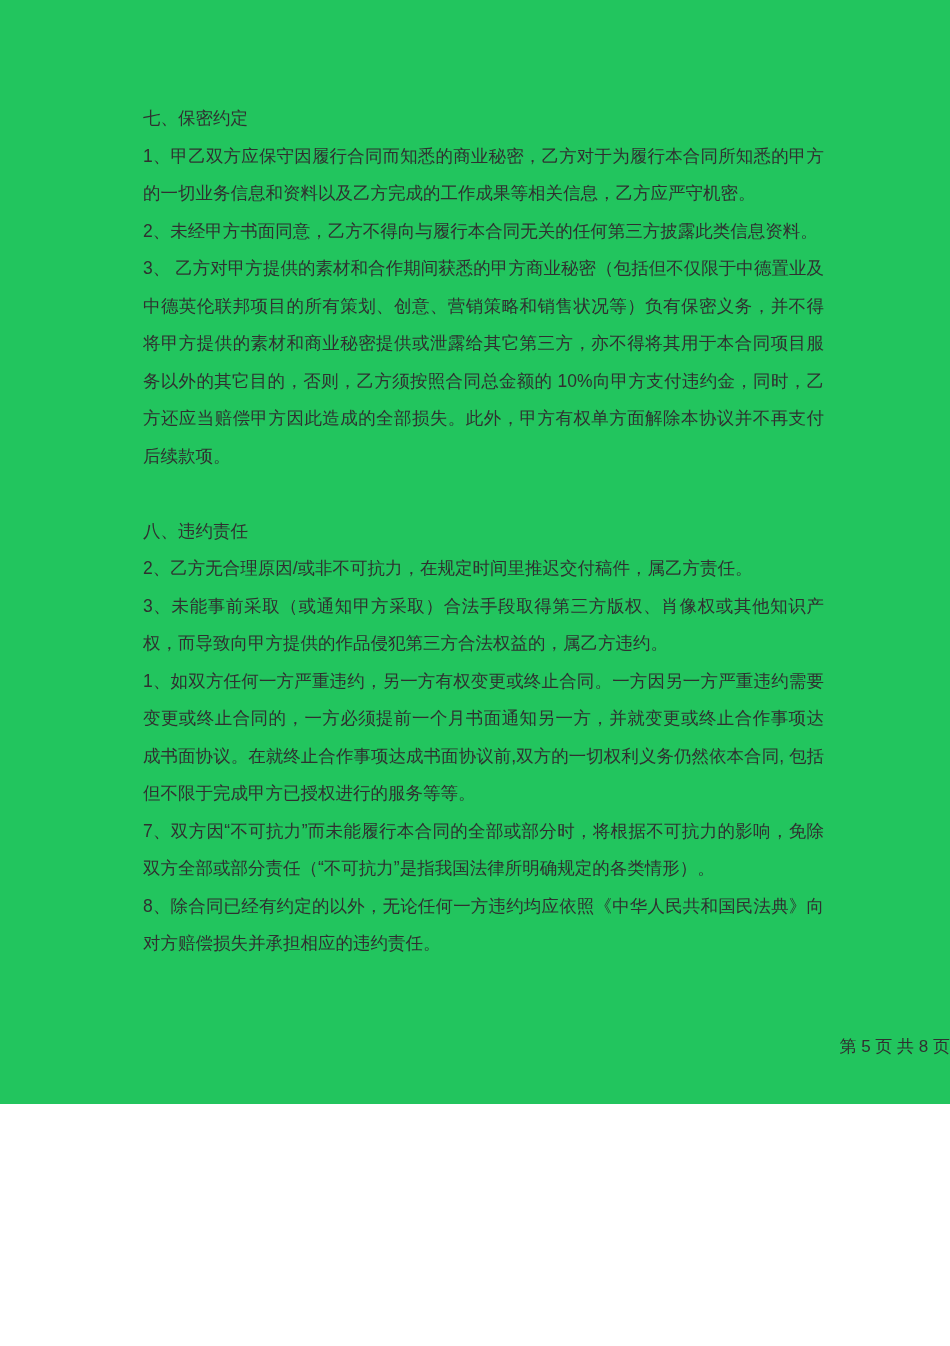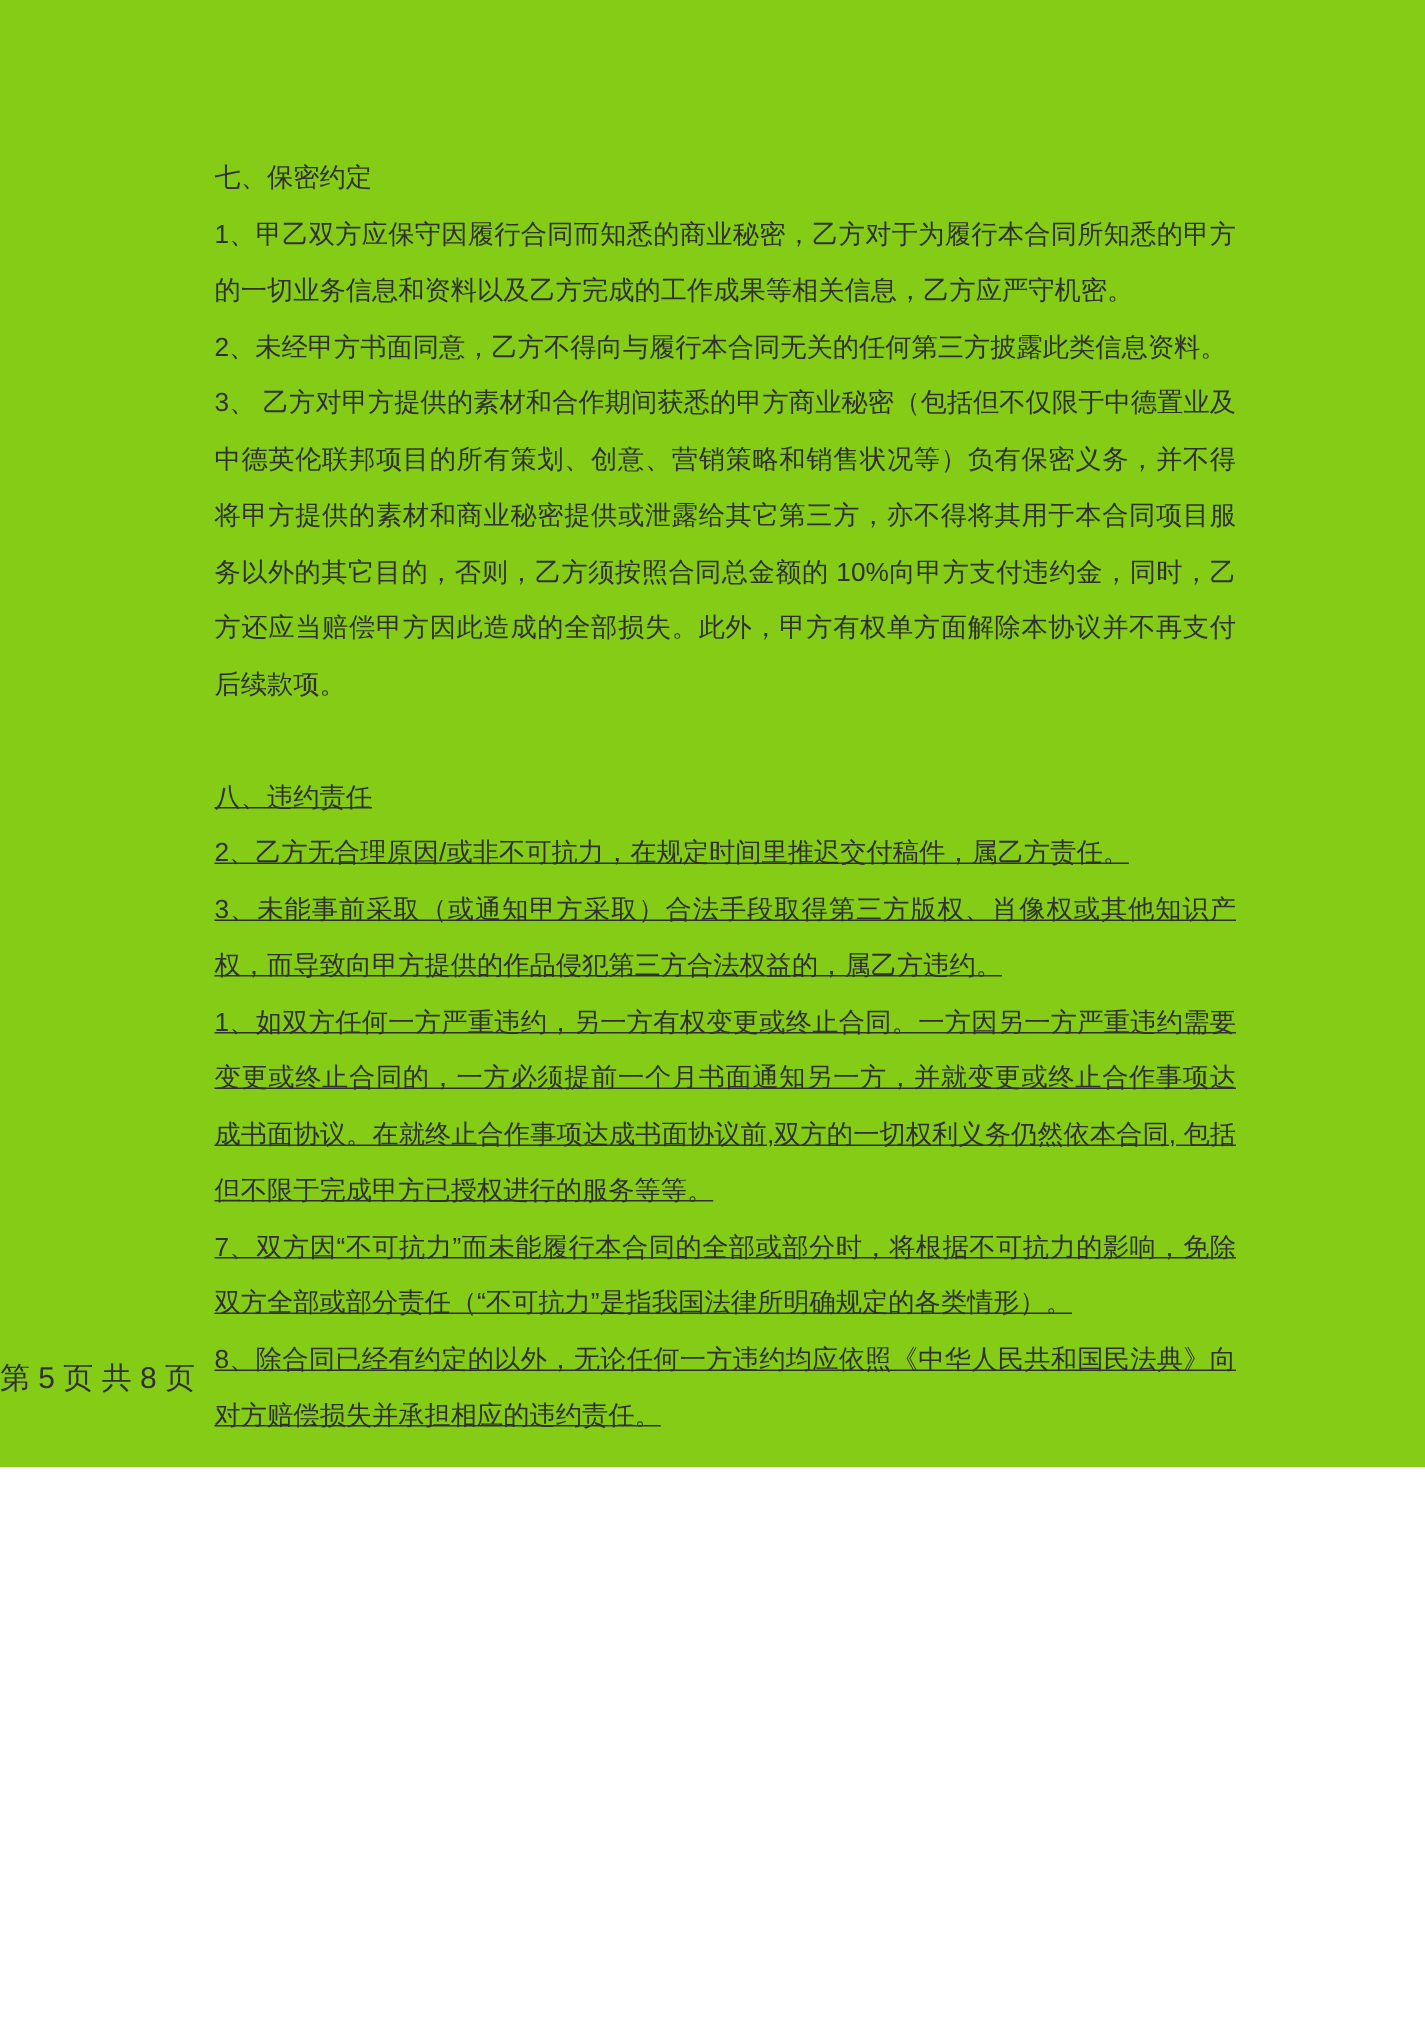--- a/index.html
+++ b/index.html
@@ -3,53 +3,52 @@
 <meta charset="utf-8">
 <style>
   html, body {
     margin: 0;
     padding: 0;
     background: #ffffff;
   }
   .page {
     position: relative;
     width: 950px;
-    height: 978px;
-    background: #84cc16;
+    height: 1104px;
+    background: #22c55e;
     font-family: "Liberation Sans", "DejaVu Sans", sans-serif;
     color: #303030;
     overflow: hidden;
   }
   .content {
     position: absolute;
     left: 143px;
     top: 100px;
     width: 681px;
     font-size: 17.5px;
     line-height: 37.5px;
     text-align: justify;
     text-justify: inter-ideograph;
   }
   .content p {
     margin: 0;
   }
   .section-gap {
     margin-top: 37.5px;
-    text-decoration: underline;
   }
   .heading {
     font-weight: normal;
   }
   .footer {
     position: absolute;
     left: 0;
     right: 0;
     bottom: 46px;
-    text-align: left;
-    font-size: 20px;
+    text-align: right;
+    font-size: 17px;
     color: #303030;
   }
 </style>
 </head>
 <body>
 
 <div class="page">
   <div class="content">
 
     <div class="section">

